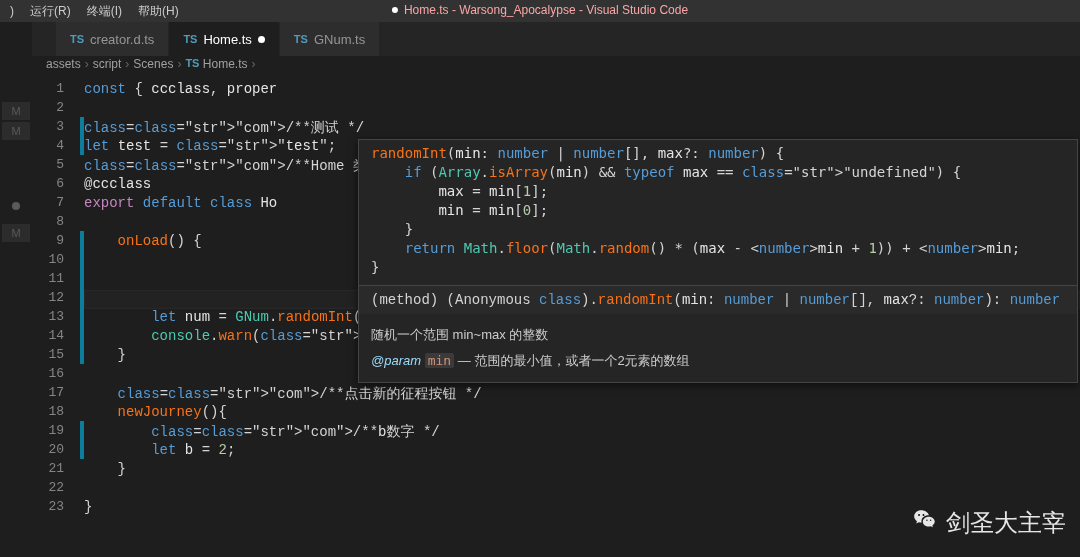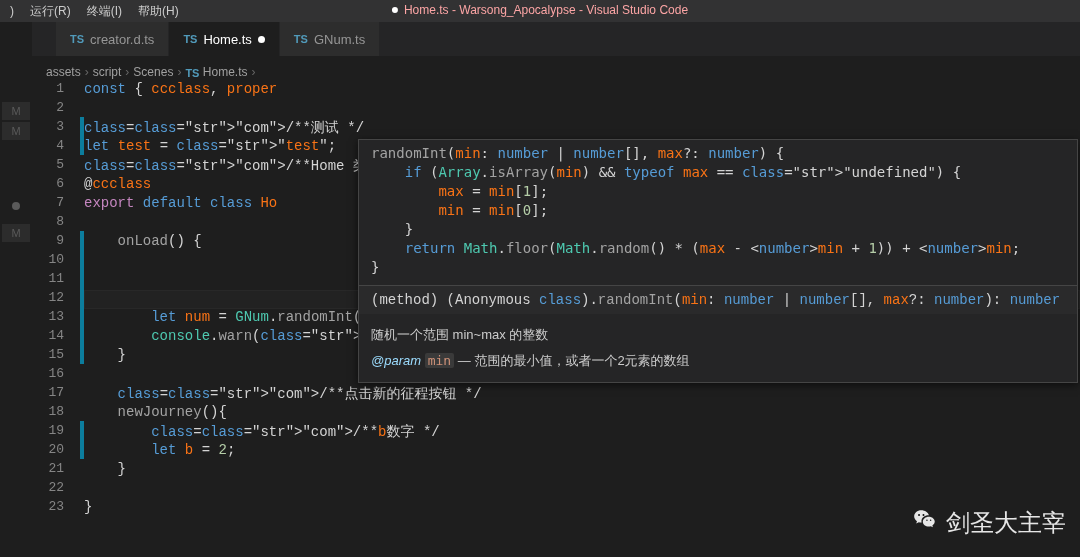--- a/index.html
+++ b/index.html
@@ -51,44 +51,44 @@
       display: flex; align-items: center; gap: 6px;
       padding: 0 14px; color: #969696; background: #2d2d2d;
       border-right: 1px solid #252526;
       font-family: sans-serif; font-size: 13px;
       position: relative;
     }
     .tab.active { background: #1e1e1e; color: #ffffff; }
     .ts-badge { color: #519aba; font-weight: bold; font-size: 11px; }
     .tab-dirty { width: 7px; height: 7px; border-radius: 50%; background: #fff; }
     .breadcrumb {
-      height: 22px; display: flex; align-items: flex-end;
+      height: 22px; display: flex; align-items: flex-start;
       padding-left: 14px;
       font-family: sans-serif; font-size: 12px; color: #a0a0a0;
       background: #1e1e1e;
     }
     .bc-sep { color: #666; margin: 0 4px; }
     .code-area { position: relative; flex: 1; display: flex; }
     .line-numbers {
       width: 48px; text-align: right; color: #858585;
       padding-top: 2px;
     }
     .line-numbers div { height: 19px; padding-right: 16px; font-size: 13px; }
     .change-bar { width: 4px; }
     .change-bar div { height: 19px; }
     .cb-mod { background: #0c7d9d; }
     .code { flex: 1; padding-top: 2px; }
     .code-line { height: 19px; white-space: pre; }
     
     .kw { color: #569cd6; }
     .kw2 { color: #c586c0; }
     .num { color: #b5cea8; }
-    .fn { color: #a3a3a3; }
+    .fn { color: #f97316; }
     .cls { color: #4ec9b0; }
-    .var { color: #f97316; }
+    .var { color: #e5e5e5; }
     .current-line { background: rgba(255,255,255,0.02); box-shadow: inset 0 0 0 1px #282828; }
     .hover-tooltip {
       position: absolute;
       left: 326px; top: 60px;
       width: 720px;
       background: #252526;
       border: 1px solid #454545;
       box-shadow: 0 2px 8px rgba(0,0,0,0.6);
       font-size: 14px;
       z-index: 10;

